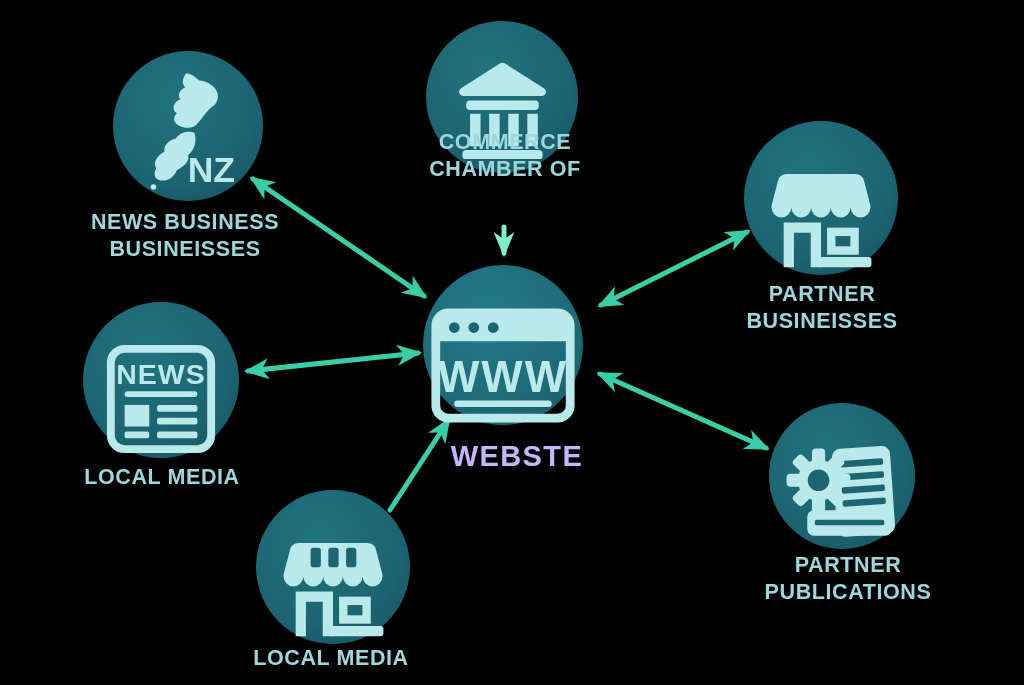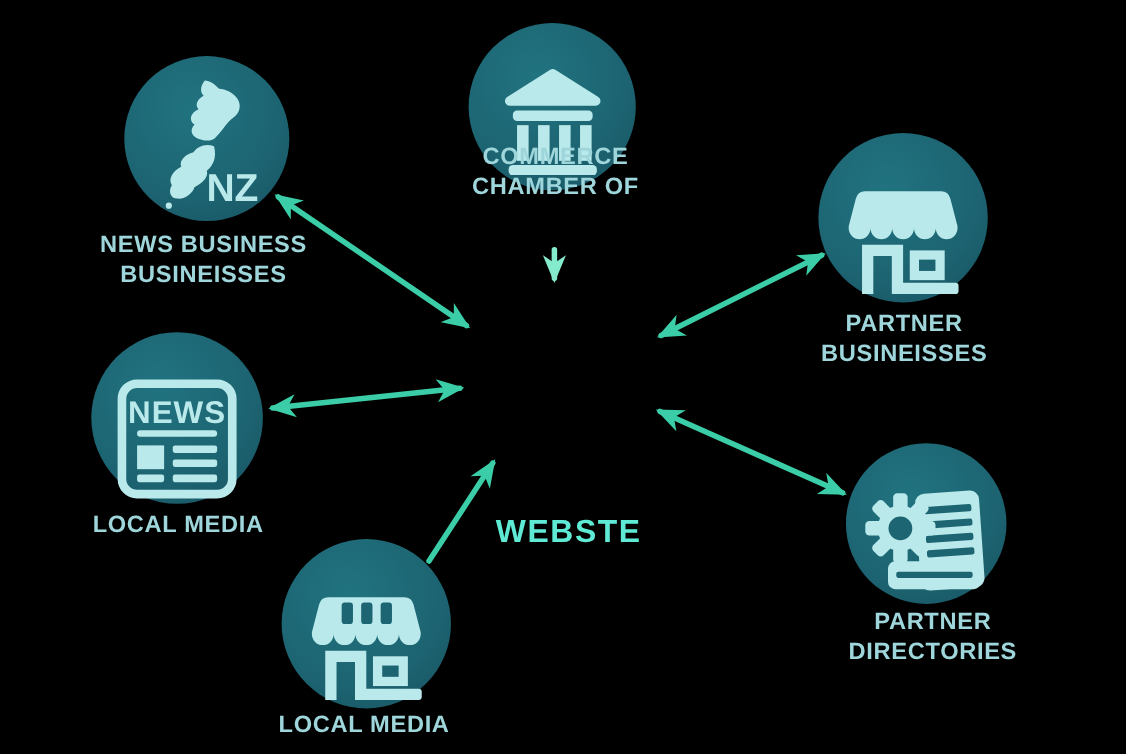--- a/index.html
+++ b/index.html
@@ -14,21 +14,21 @@
     display:flex;align-items:flex-end;justify-content:center;
   }
   .circle.center{
     background:radial-gradient(circle at 40% 32%, #247a89 0%, var(--circle-center,#1f6b79) 58%, #185764 100%);
   }
   .label{
     position:absolute;text-align:center;
     color:var(--label,#9ed6db);
     font-weight:700;font-size:21.5px;line-height:27px;letter-spacing:.6px;
   }
-  .label.big{font-size:29px;letter-spacing:1.4px;color:#5eead4;margin-top:28px;}
+  .label.big{font-size:29px;letter-spacing:1.4px;color:#c4b5fd;}
   svg{display:block;}
   .icon-pale{fill:var(--icon,#b9e9ea);}
   .icon-dark{fill:var(--icon-dark,#1d6573);}
   .stroke-pale{stroke:var(--icon,#b9e9ea);}
   svg text{font-family:"Liberation Sans",sans-serif;font-weight:700;}
   #arrows{position:absolute;left:0;top:0;}
 </style>
 </head>
 <body>
 
@@ -114,20 +114,31 @@
       <rect class="icon-pale" x="56" y="66" width="41" height="7" rx="2"></rect>
       <rect class="icon-pale" x="56" y="79" width="41" height="7" rx="2"></rect>
       <rect class="icon-pale" x="56" y="93" width="41" height="7" rx="2"></rect>
       <rect class="icon-pale" x="23" y="93" width="25" height="7" rx="2"></rect>
     </svg>
   </div>
   <div class="label" style="left:22px;top:464px;width:280px">
     <div>LOCAL MEDIA</div>
   </div>
 
+  <div class="circle center" style="left:423px;top:265px;width:160px;height:160px">
+    <svg width="148" height="119" viewBox="0 0 152 122">
+      <rect class="stroke-pale" x="7" y="7" width="138" height="108" rx="13" fill="none" stroke-width="9"></rect>
+      <path class="icon-pale" d="M7,20 Q7,7 20,7 H132 Q145,7 145,20 V36 H7 Z"></path>
+      <circle class="icon-dark" cx="26" cy="22" r="5.5"></circle>
+      <circle class="icon-dark" cx="46" cy="22" r="5.5"></circle>
+      <circle class="icon-dark" cx="66" cy="22" r="5.5"></circle>
+      <text class="icon-pale" x="76" y="88" font-size="45" text-anchor="middle" letter-spacing="2">WWW</text>
+      <rect class="icon-pale" x="26" y="97" width="100" height="6.5" rx="3"></rect>
+    </svg>
+  </div>
   <div class="label big" style="left:377px;top:443px;width:280px">
     <div>WEBSTE</div>
   </div>
 
   <div class="circle" style="left:256px;top:490px;width:154px;height:154px">
     <svg width="112" height="105" viewBox="0 0 120 112">
       <path class="icon-pale" d="M23,4 H97 Q104,4 106,11 L113,38 V40 A10.6,10.6 0 0 1 91.8,40 A10.6,10.6 0 0 1 70.6,40 A10.6,10.6 0 0 1 49.4,40 A10.6,10.6 0 0 1 28.2,40 A10.6,10.6 0 0 1 7,40 V38 L14,11 Q16,4 23,4 Z"></path>
       <rect class="icon-dark" x="36" y="9" width="11" height="21" rx="3"></rect>
       <rect class="icon-dark" x="55" y="9" width="11" height="21" rx="3"></rect>
       <rect class="icon-dark" x="74" y="9" width="11" height="21" rx="3"></rect>
@@ -160,16 +171,16 @@
         <rect class="icon-pale" x="-7" y="-34" width="14" height="17" rx="4" transform="rotate(225)"></rect>
         <rect class="icon-pale" x="-7" y="-34" width="14" height="17" rx="4" transform="rotate(270)"></rect>
         <rect class="icon-pale" x="-7" y="-34" width="14" height="17" rx="4" transform="rotate(315)"></rect>
         <circle class="icon-pale" r="22"></circle>
         <circle class="icon-dark" r="11.5"></circle>
       </g>
     </svg>
   </div>
   <div class="label" style="left:708px;top:552px;width:280px">
     <div>PARTNER</div>
-    <div>DIRECTORIES</div>
+    <div>PUBLICATIONS</div>
   </div>
 
 </div>
 
 </body></html>

